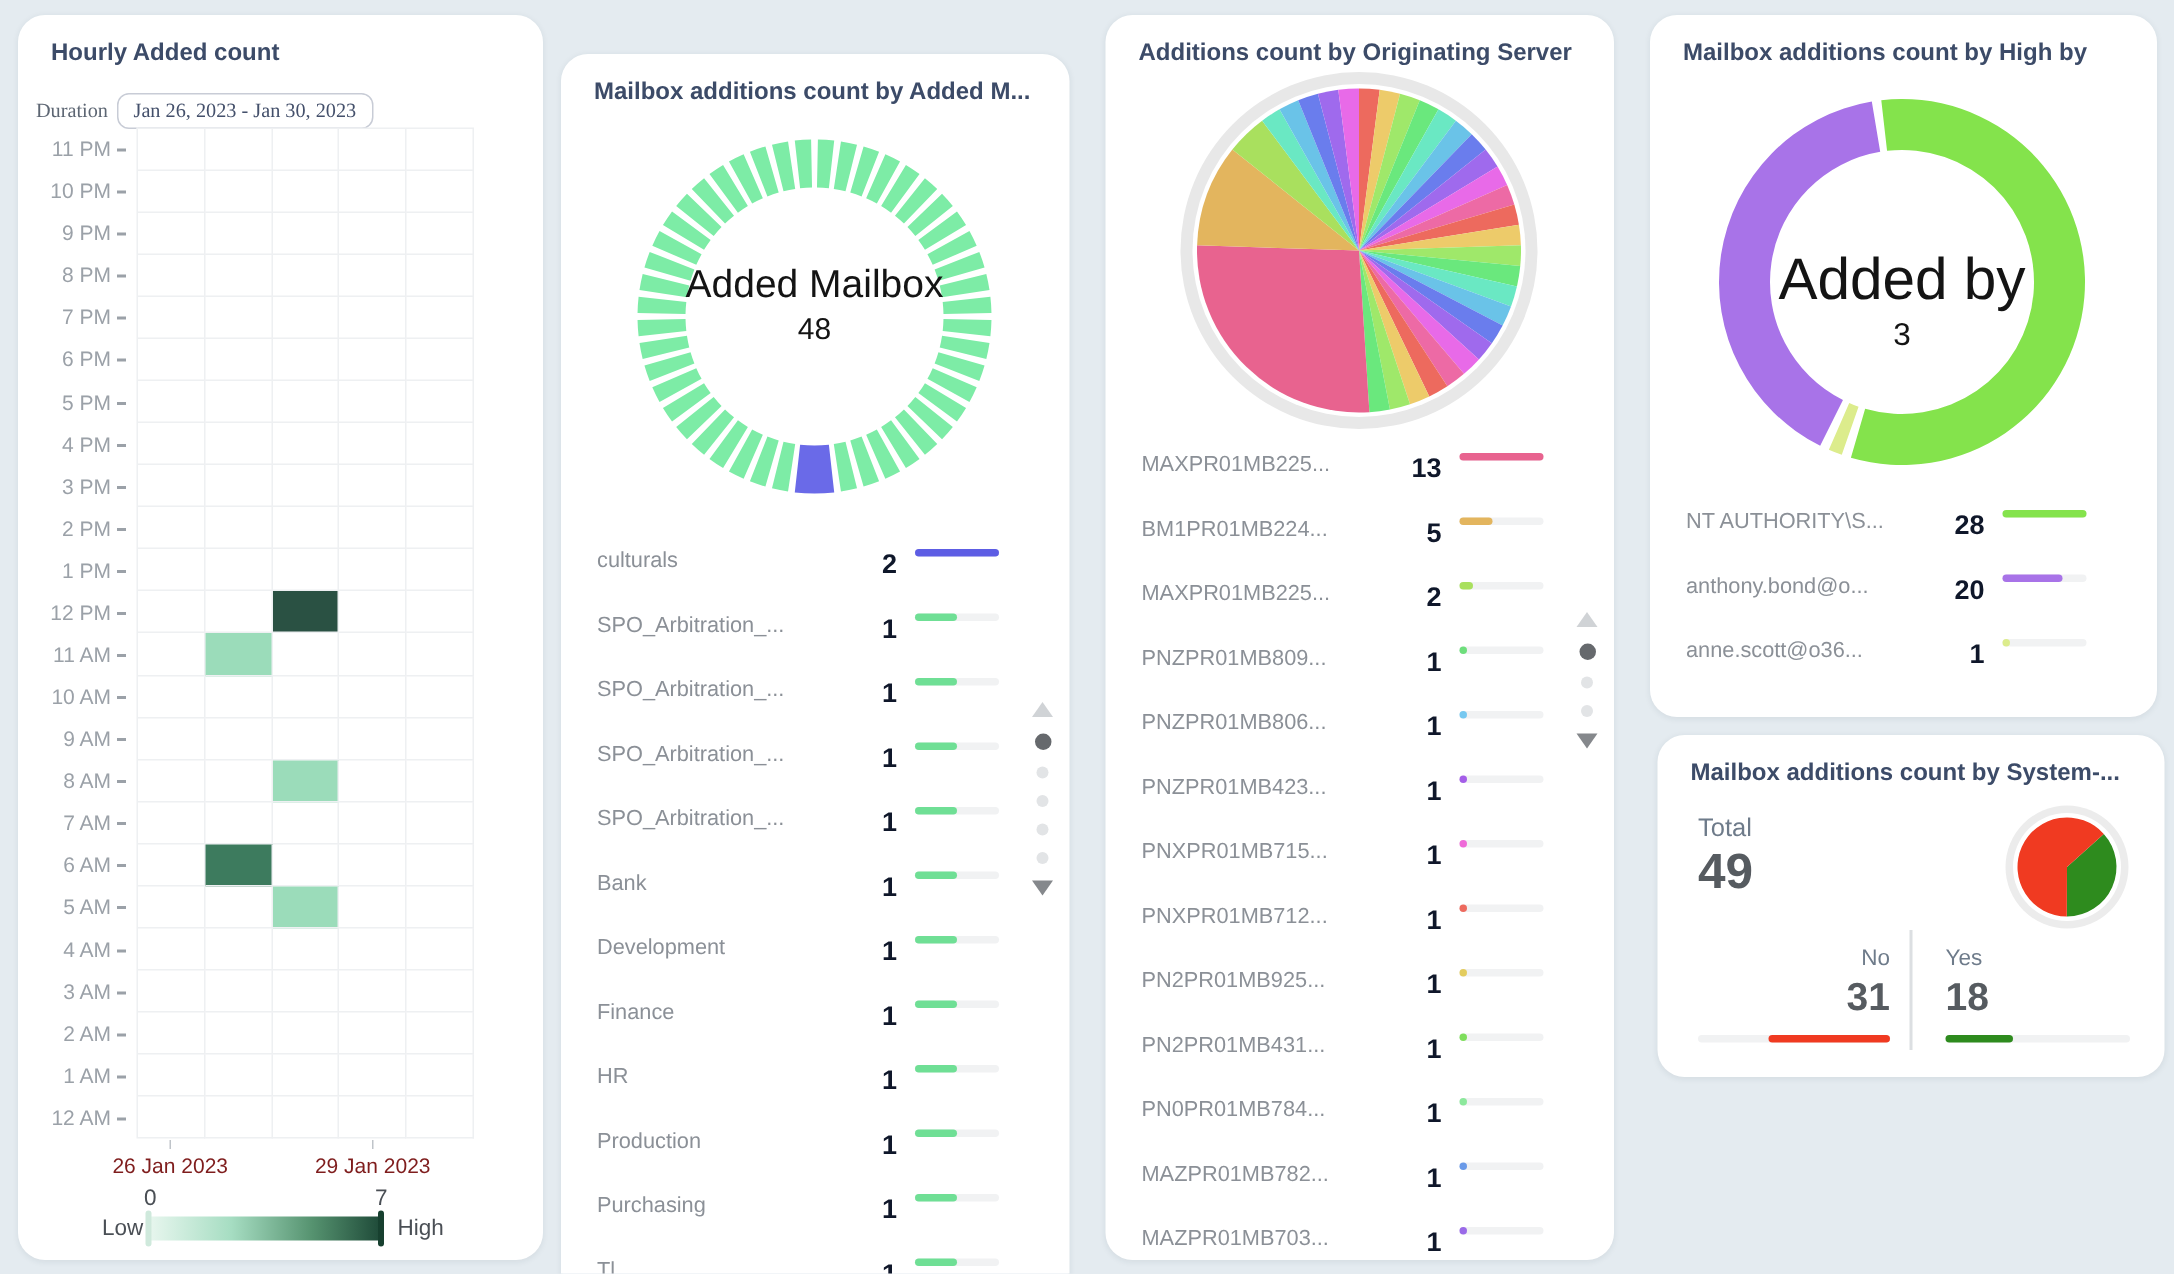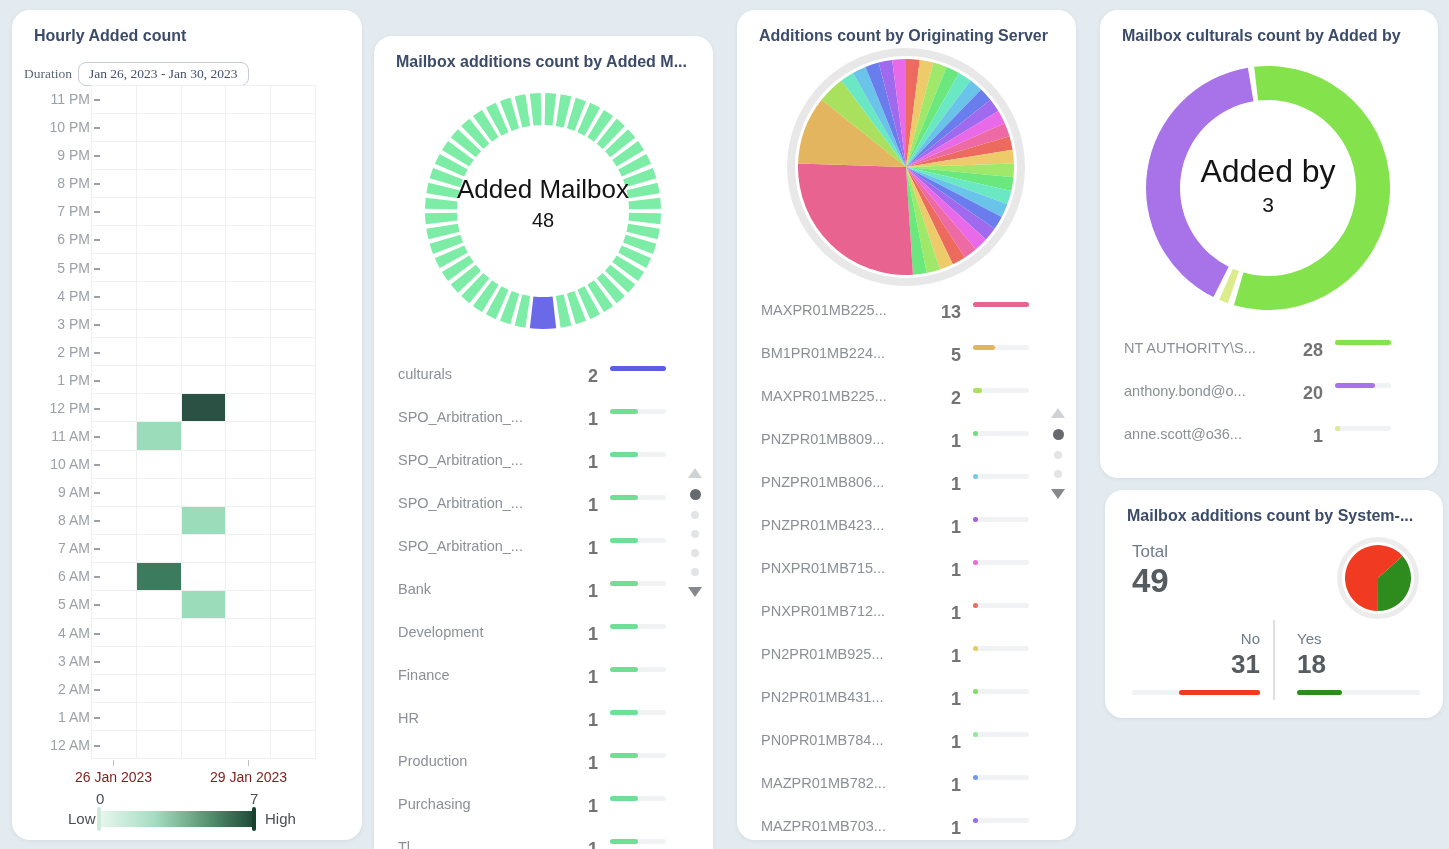--- a/index.html
+++ b/index.html
@@ -9,41 +9,41 @@
   #card-hourly  { left:12px;  top:10px;  width:350px; height:830px; }
   #card-mailbox { left:374px; top:10px;  width:339px; height:830px;margin-top:26px; }
   #card-server  { left:737px; top:10px;  width:339px; height:830px; }
   #card-addedby { left:1100px; top:10px; width:338px; height:468px; }
   #card-system  { left:1105px; top:490px; width:338px; height:228px; }
   .card-title { padding:17px 22px 0 22px; font-size:16px; font-weight:700; color:#3c4b68; white-space:nowrap; overflow:hidden; }
 
   
   .duration-row { position:absolute; left:12px; top:52px; display:flex; align-items:center; font-size:13.5px; color:#5d6673;font-family:Liberation Serif, serif; }
   .duration-box { margin-left:6px; border:1px solid #c8ccd6; border-radius:8px; padding:3px 10px; color:#44506b; background:#fff; font-size:13.5px; }
-  #hm-labels { position:absolute; left:16px; top:75px; width:74px; height:674px; }
+  #hm-labels { position:absolute; left:0; top:75px; width:74px; height:674px; }
   #hm-labels .hm-lab { height:28.083px; display:flex; align-items:center; justify-content:flex-end; padding-right:12px; font-size:14px; color:#9ba1a8; position:relative; }
   #hm-labels .hm-lab i { position:absolute; right:2px; top:50%; width:6px; height:2px; background:#9ba1a8; }
   #hm-grid { position:absolute; left:79px; top:75px; width:225px; height:674px; display:grid; grid-template-columns:repeat(5,1fr); grid-template-rows:repeat(24,1fr); border-left:1px solid #eef0f2; border-top:1px solid #eef0f2; }
   #hm-grid .hm-cell { border-right:1px solid #eef0f2; border-bottom:1px solid #eef0f2; }
   .hm-xtick { position:absolute; width:1.5px; height:6px; background:#bfc4c9; top:750px; }
   .hm-xlab { position:absolute; top:759px; width:110px; text-align:center; font-size:14px; color:#7f1d1d; }
   .hm-legend-num { position:absolute; top:780px; font-size:15px; color:#4a4f55; }
   .hm-grad { position:absolute; left:88px; top:801px; width:155px; height:16px;
     background:linear-gradient(90deg,#e7f6ee 0%,#a6ddc2 35%,#55926f 70%,#1d4837 100%); }
   .hm-handle { position:absolute; top:797px; width:4px; height:24px; border-radius:2px; }
   .hm-legend-word { position:absolute; top:800px; font-size:15px; color:#4a4f55; }
 
   
   .chart-svg { position:absolute; }
   .donut-center { position:absolute; text-align:center; color:#141414; pointer-events:none; }
   .donut-center .dc-label { font-weight:500; }
   .list { position:absolute; left:0; right:0; }
   .list-row { display:flex; align-items:flex-start; height:43px; padding:0 47px 0 24px; }
   .list-row .l-label { flex:1; font-size:14.5px; color:#8b9097; white-space:nowrap; overflow:hidden; }
-  .list-row .l-value { width:36px; text-align:right; font-size:18px; font-weight:600; color:#737373; margin-right:12px; }
+  .list-row .l-value { width:36px; text-align:right; font-size:18px; font-weight:600; color:#0f172a; margin-right:12px; }
   .list-row .l-track { width:56px; height:5px; border-radius:3px; background:#f1f2f3; position:relative; }
   .list-row .l-fill { position:absolute; left:0; top:0; height:5px; border-radius:3px; }
   .pager { position:absolute; width:24px; display:flex; flex-direction:column; align-items:center; gap:11px; }
   .tri-up { width:0; height:0; border-left:7px solid transparent; border-right:7px solid transparent; border-bottom:10px solid #d0d3d6; cursor:pointer; }
   .tri-down { width:0; height:0; border-left:7px solid transparent; border-right:7px solid transparent; border-top:10px solid #85888c; cursor:pointer; }
   .dot { border-radius:50%; cursor:pointer; }
   .dot.active { width:11px; height:11px; background:#66696d; }
   .dot.idle { width:8px; height:8px; background:#e2e4e6; }
 
   
@@ -516,28 +516,28 @@
   <div class="pager" id="pager-server" style="right:6px; top:398px;">
       <div class="tri-up"></div>
       <div class="dot active"></div>
       <div class="dot idle"></div>
       <div class="dot idle"></div>
       <div class="tri-down"></div>
     </div>
 </div>
 
 <div class="card" id="card-addedby">
-  <div class="card-title">Mailbox culturals count by Added by</div>
+  <div class="card-title">Mailbox additions count by High by</div>
   <svg id="svg-donut-addedby" class="chart-svg" style="left:43px; top:53px;" width="250" height="250" viewBox="0 0 250 250">
       <path d="M111.18920792031538 3.784233607456329 A122 122 0 1 1 90.93387533628088 242.14733949345987 L100.42771335731736 209.4997202903645 A88 88 0 1 0 115.03811718842421 37.5656767004603 Z" fill="#84e34c"></path>
       <path d="M84.84954374247187 240.20390992632292 A122 122 0 0 1 76.23308847555073 236.82928212398815 L89.82386709711855 205.66374448287672 A88 88 0 0 0 96.0390151585043 208.09790224193785 Z" fill="#dcec8c"></path>
       <path d="M70.44722941700093 234.12376103176922 A122 122 0 0 1 104.86419208499726 4.673156612457774 L110.47581068426032 38.20686706472364 A88 88 0 0 0 85.65046056308265 203.71222107209582 Z" fill="#a873e8"></path>
     </svg>
   <div class="donut-center" style="left:43px; top:143px; width:250px;">
-    <div class="dc-label" style="font-size:32px;">Added by</div>
+    <div class="dc-label" style="font-size:39px;margin-top:12px;">Added by</div>
     <div style="font-size:21px; margin-top:3px;">3</div>
   </div>
   <div class="list" id="list-addedby" style="top:330px;">
       <div class="list-row">
         <span class="l-label">NT AUTHORITY\S...</span>
         <span class="l-value">28</span>
         <span class="l-track">
           <span class="l-fill" style="width: 56px; background: rgb(132, 227, 76);"></span>
         </span>
       </div>

